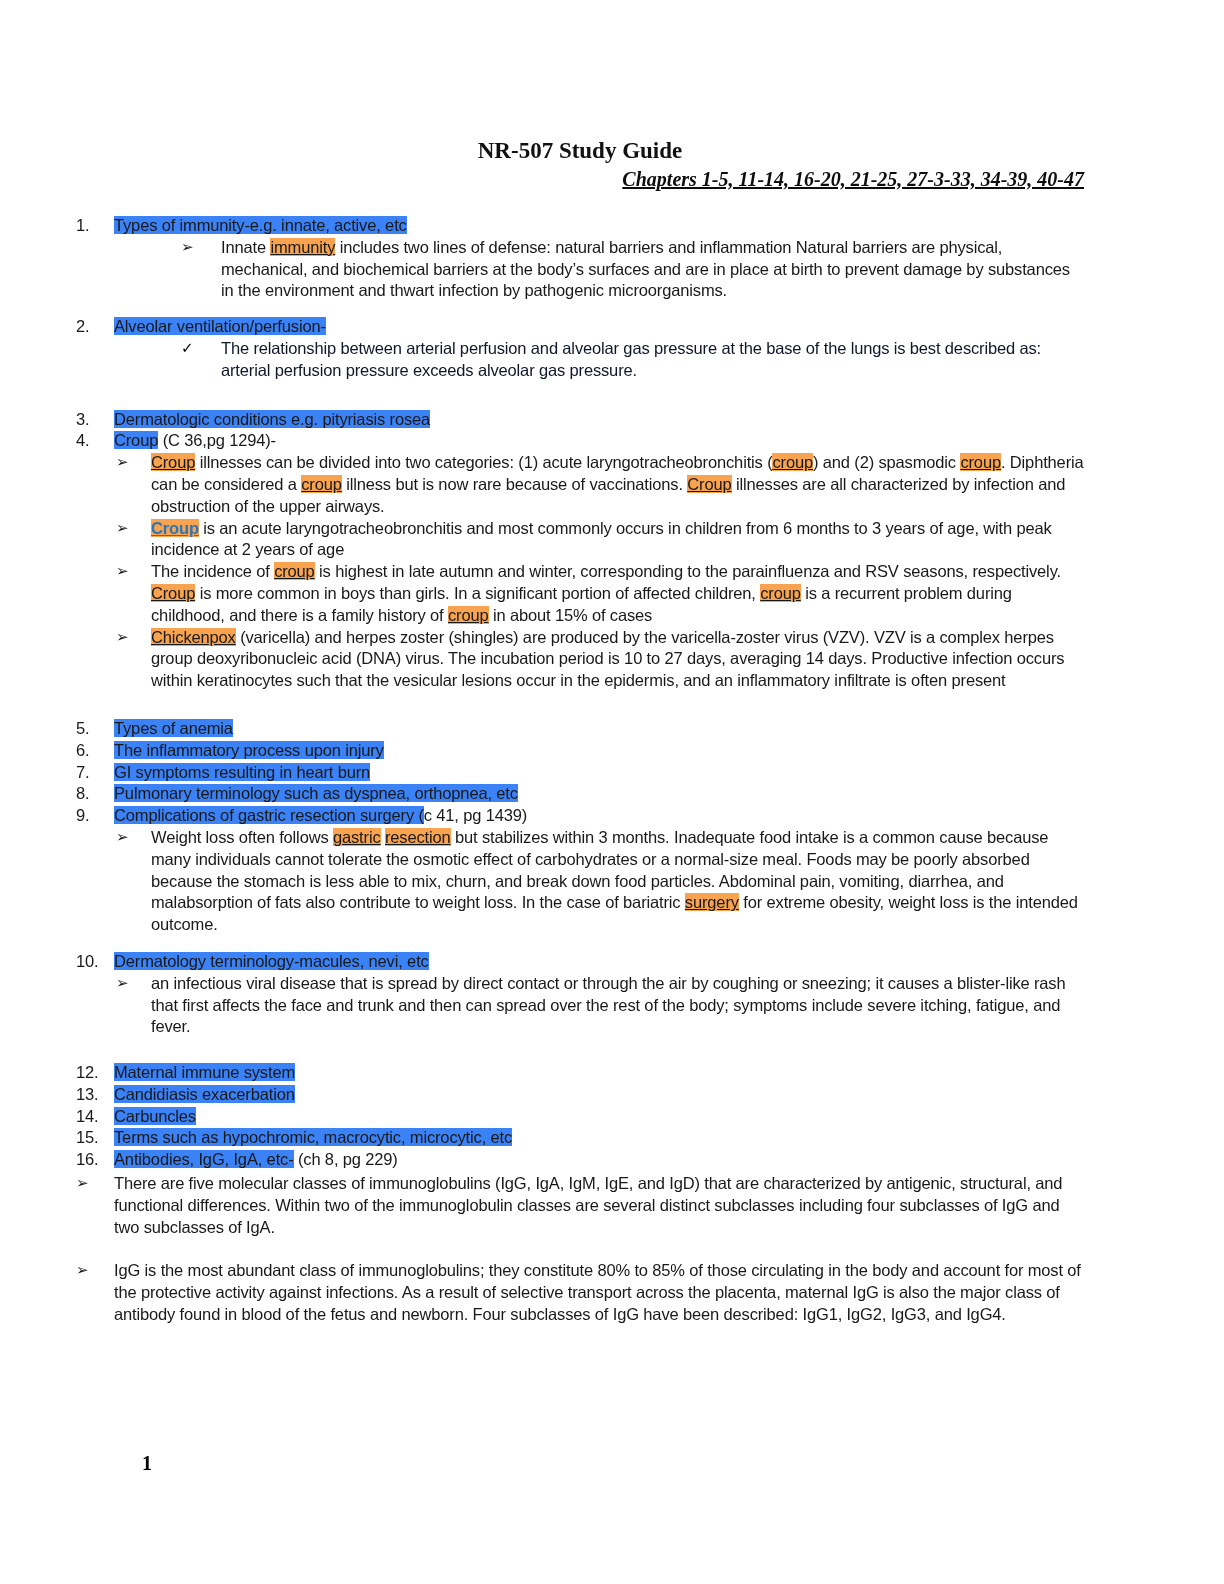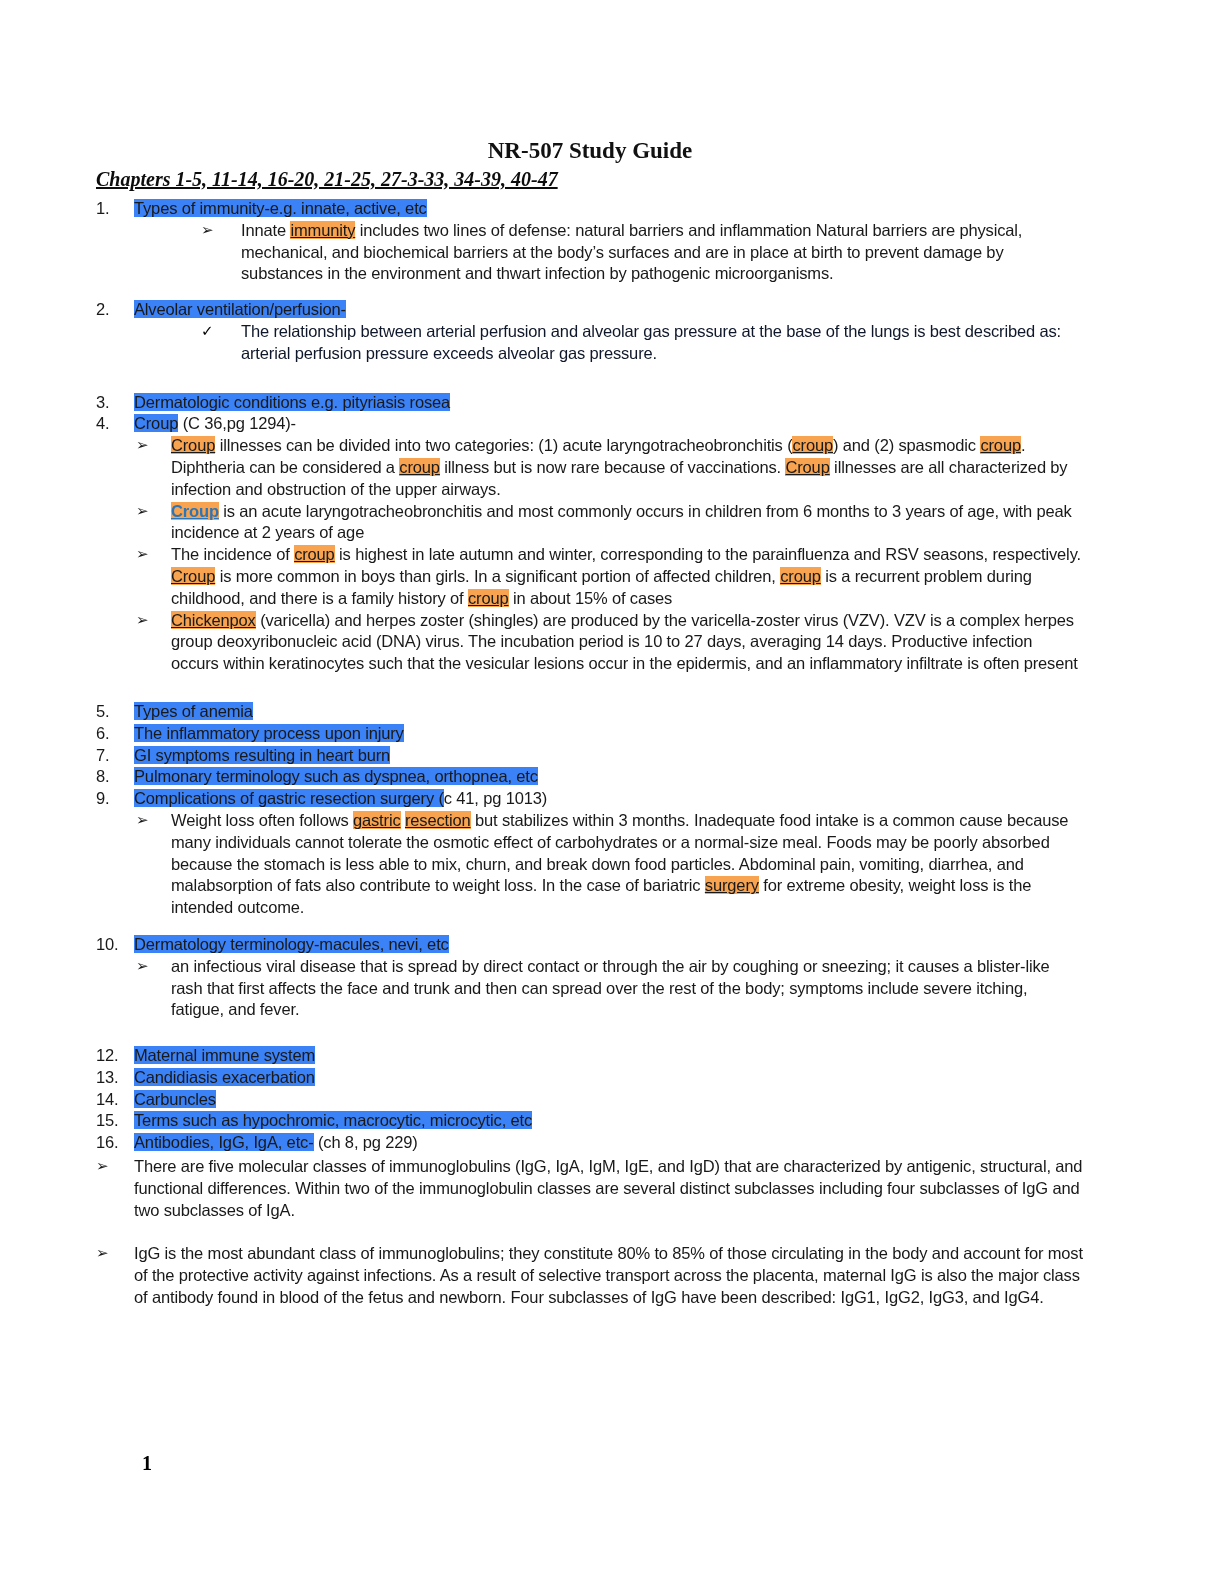--- a/index.html
+++ b/index.html
@@ -1,23 +1,23 @@
 <!DOCTYPE html>
 <html><head>
 <meta charset="utf-8">
 <style>
   html,body{margin:0;padding:0;background:#ffffff;}
   body{width:1224px;height:1584px;position:relative;overflow:hidden;
        font-family:"Liberation Sans",sans-serif;color:#191919;}
-  .page{position:absolute;inset:0;padding:138px 140px 0 96px;box-sizing:border-box;}
+  .page{position:absolute;inset:0;padding:138px 140px 0 76px;box-sizing:border-box;}
   .title{font-family:"Liberation Serif",serif;font-size:23px;font-weight:600;
          text-align:center;line-height:26px;color:#111;}
   .chapters{font-family:"Liberation Serif",serif;font-size:20px;font-weight:700;
             font-style:italic;text-decoration:underline;line-height:27px;
-            margin:2px 0 5px 0;color:#0d0d0d;}
+            margin:2px 0 22px 0;color:#0d0d0d;text-align:right;}
   .row{display:flex;font-size:16.5px;line-height:21.8px;letter-spacing:-0.15px;}
   .num{flex:0 0 38px;}
   .itext{flex:1;min-width:0;}
   .blt{font-family:"DejaVu Sans",sans-serif;}
   .subA{padding-left:105px;}
   .subA .blt{flex:0 0 40px;font-size:15px;}
   .subB{padding-left:40px;}
   .subB .blt{flex:0 0 35px;font-size:15px;}
   .subM .blt{flex:0 0 38px;font-size:15px;}
   .hl-y{background:#3b82f6;}
@@ -95,21 +95,21 @@
   <div class="row">
     <span class="num">7.</span>
     <span class="itext"><span class="hl-y">GI symptoms resulting in heart burn</span></span>
   </div>
   <div class="row">
     <span class="num">8.</span>
     <span class="itext"><span class="hl-y">Pulmonary terminology such as dyspnea, orthopnea, etc</span></span>
   </div>
   <div class="row">
     <span class="num">9.</span>
-    <span class="itext"><span class="hl-y">Complications of gastric resection surgery (</span><span class="bold">c 41, pg 1013)</span></span>
+    <span class="itext"><span class="hl-y">Complications of gastric resection surgery (</span><span class="bold">c 41, pg 1439)</span></span>
   </div>
   <div class="row subB">
     <span class="blt">➢</span>
     <span class="itext"><span>Weight loss often follows </span><span class="hl-o">gastric</span><span> </span><span class="hl-o">resection</span><span> but stabilizes within 3 months. Inadequate food intake is a common cause because many individuals cannot tolerate the osmotic effect of carbohydrates or a normal-size meal. Foods may be poorly absorbed because the stomach is less able to mix, churn, and break down food particles. Abdominal pain, vomiting, diarrhea, and malabsorption of fats also contribute to weight loss. In the case of bariatric </span><span class="hl-o">surgery</span><span> for extreme obesity, weight loss is the intended outcome.</span></span>
   </div>
   <div class="sp" style="height:15px"></div>
 
   <div class="row">
     <span class="num">10.</span>
     <span class="itext"><span class="hl-y">Dermatology terminology-macules, nevi, etc</span></span>

